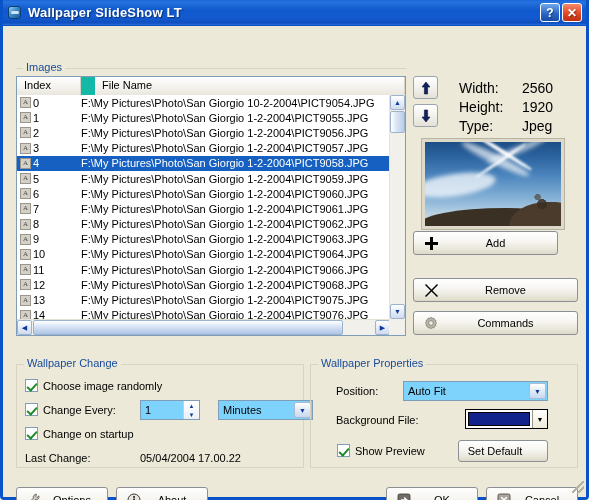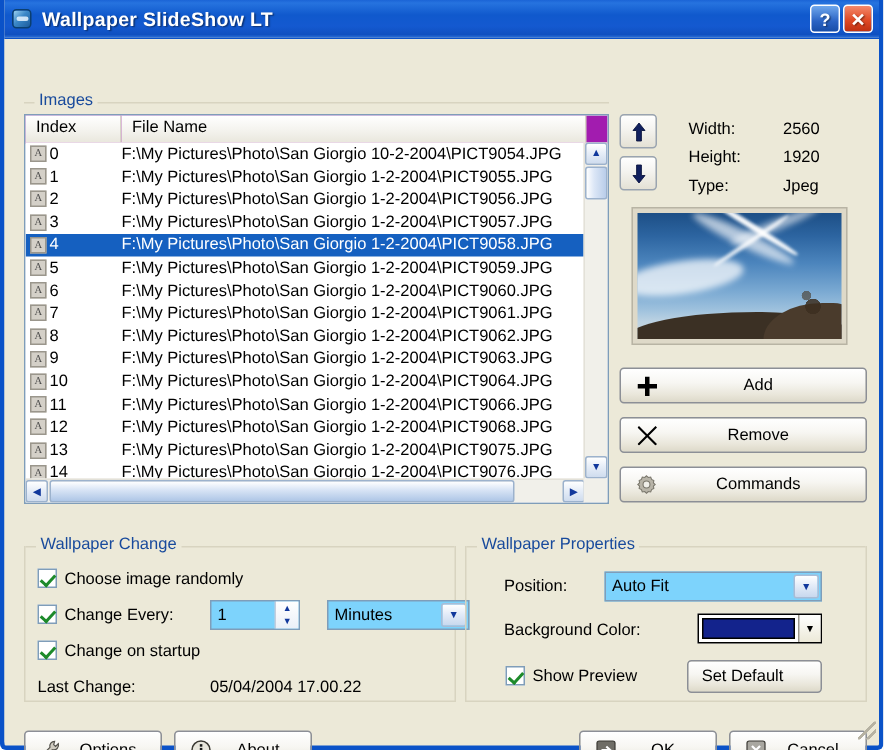--- a/index.html
+++ b/index.html
@@ -136,22 +136,23 @@
     left: 13px; top: 50px;
     width: 390px; height: 260px;
     box-sizing: border-box;
     background: #ffffff;
     border: 1px solid #7f9db9;
     overflow: hidden;
   }
   .lv-header {
     display: flex;
     height: 18px;
-    background: #a21caf;
+    background: #14b8a6;
     border-bottom: 1px solid #d6d3c6;
+    justify-content: space-between;
   }
   .lv-th {
     box-sizing: border-box;
     height: 18px;
     line-height: 17px;
     padding-left: 7px;
     font-size: 11px;
     color: #000;
     border-right: 1px solid #d6d3c6;
     background: linear-gradient(to bottom,#ffffff 0%, #f4f3ee 55%, #e9e7dd 100%);
@@ -274,21 +275,21 @@
   .movebtn.up   { left: 410px; top: 50px; }
   .movebtn.down { left: 410px; top: 78px; }
   .arrow-glyph {
     width: 12px; height: 14px;
     display: block;
   }
 
   
   .info {
     position: absolute;
-    font-size: 11px;
+    font-size: 14px;
     color: #000;
     white-space: nowrap;
   }
   .info-lbl-w { left: 456px; top: 54px; }
   .info-lbl-h { left: 456px; top: 73px; }
   .info-lbl-t { left: 456px; top: 92px; }
   .info-val-w { left: 519px; top: 54px; }
   .info-val-h { left: 519px; top: 73px; }
   .info-val-t { left: 519px; top: 92px; }
 
@@ -380,21 +381,21 @@
   }
   .btn .bicon {
     width: 22px;
     flex: 0 0 auto;
     display: flex;
     align-items: center;
     justify-content: center;
     margin-left: 6px;
   }
 
-  .btn-add      { left: 410px; top: 219px; width: 165px; height: 24px; }
+  .btn-add      { left: 410px; top: 205px; width: 145px; height: 24px; }
   .btn-remove   { left: 410px; top: 252px; width: 165px; height: 24px; }
   .btn-commands { left: 410px; top: 285px; width: 165px; height: 24px; }
   .btn-options  { left: 13px;  top: 461px; width: 92px;  height: 26px; }
   .btn-about    { left: 113px; top: 461px; width: 92px;  height: 26px; }
   .btn-ok       { left: 383px; top: 461px; width: 92px;  height: 26px; }
   .btn-cancel   { left: 483px; top: 461px; width: 92px;  height: 26px; }
   .btn-setdef   { left: 455px; top: 414px; width: 90px;  height: 22px; justify-content:center; }
   .btn-setdef .blabel { padding-right: 16px; }
 
   
@@ -748,21 +749,21 @@
     <div class="group grp-props">
       <span class="group-title">Wallpaper Properties</span>
     </div>
 
     <span class="lbl lbl-position">Position:</span>
     <div class="field combo combo-pos">
       <span>Auto Fit</span>
       <span class="carrow">▼</span>
     </div>
 
-    <span class="lbl lbl-bgcolor">Background Color:</span>
+    <span class="lbl lbl-bgcolor">Background File:</span>
     <div class="colorpick">
       <span class="swatch" id="bgSwatch" style="background: rgb(19, 35, 140);"></span>
       <span class="carrow2">▼</span>
     </div>
 
     <div class="cb cb-preview">
       <span class="cb-box checked"></span>
       <span>Show Preview</span>
     </div>
 

